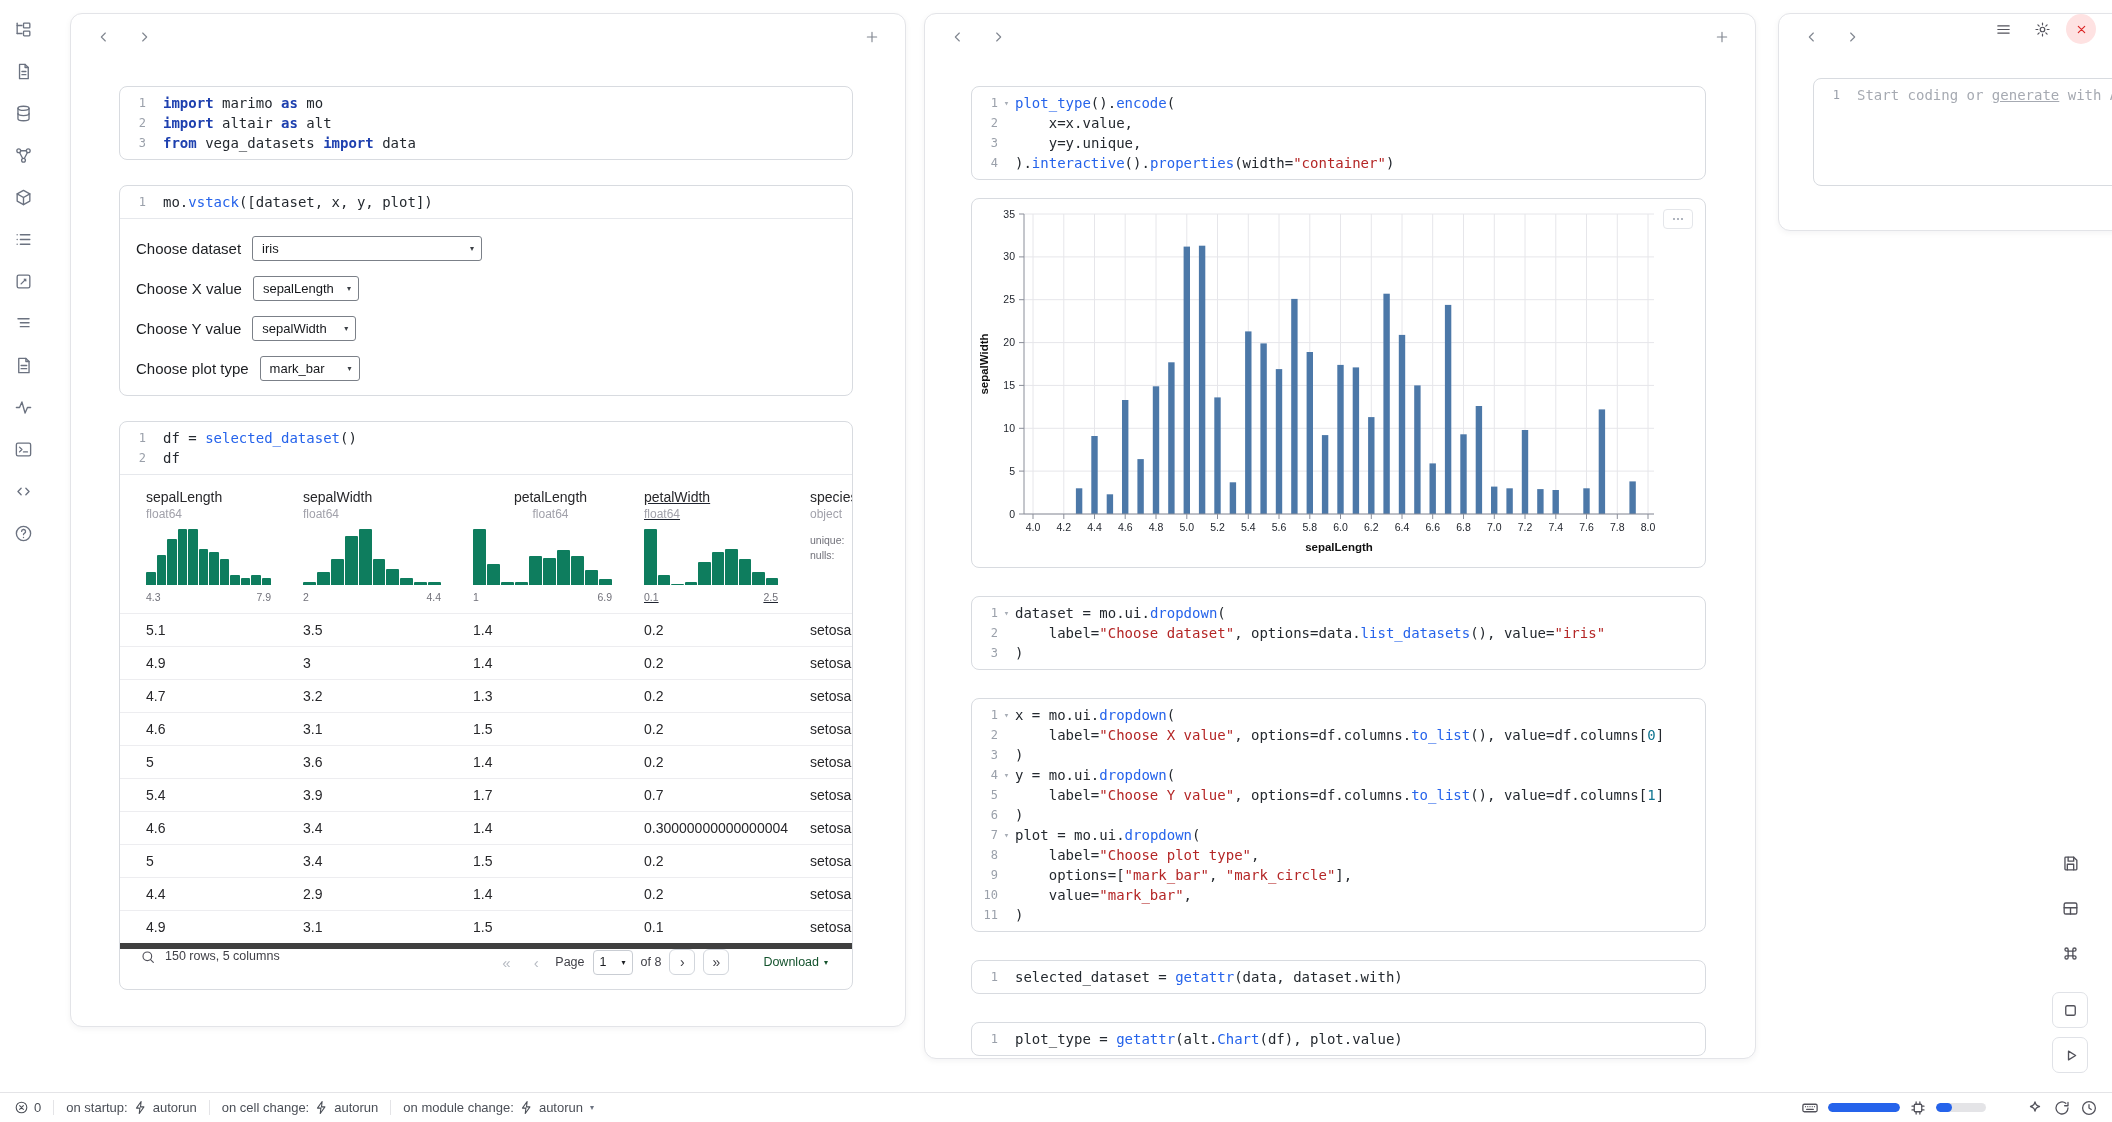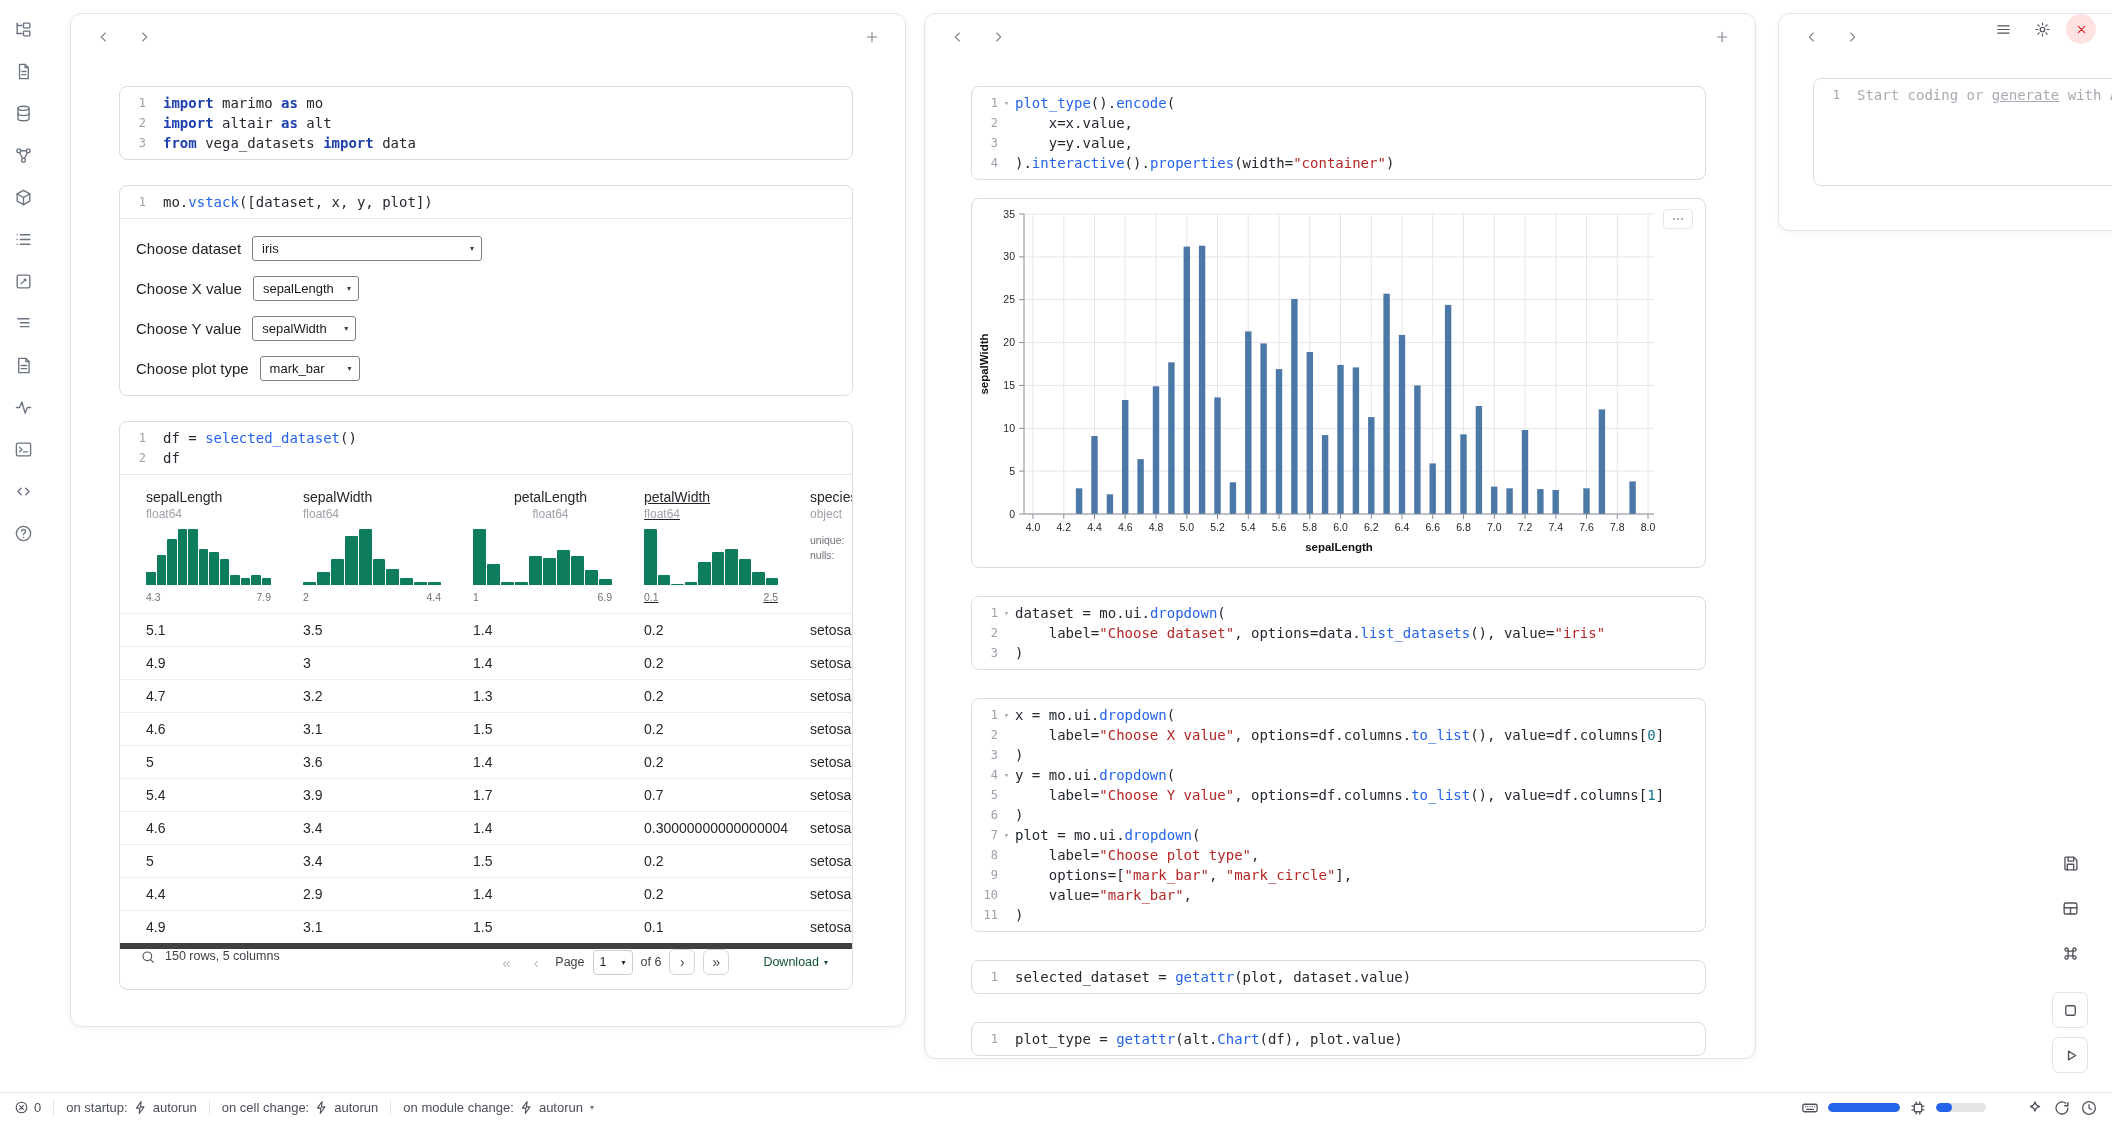--- a/index.html
+++ b/index.html
@@ -459,21 +459,21 @@
             </span>
           <span>150 rows, 5 columns</span>
           <span class="pgroup">
             <button class="pg ghost">«</button>
             <button class="pg ghost">‹</button>
             <span>Page</span>
             <span class="psel">
                 <span>1</span>
                 <span class="car">▾</span>
               </span>
-            <span>of 6</span>
+            <span>of 8</span>
             <button class="pg solid">›</button>
             <button class="pg solid">»</button>
             <span class="dl">
                 <span>Download</span>
                 <span class="car">▾</span>
               </span>
           </span>
         </div>
       </div>
     </div>
@@ -506,21 +506,21 @@
               <span class="ccode"><span class="tk-fn">plot_type</span><span class="tk-pl">().</span><span class="tk-fn">encode</span><span class="tk-pl">(</span></span>
             </div>
             <div class="cl">
               <span class="ln">2</span>
               <span class="fold"></span>
               <span class="ccode"><span class="tk-pl">    x</span><span class="tk-op">=</span><span class="tk-pl">x.value,</span></span>
             </div>
             <div class="cl">
               <span class="ln">3</span>
               <span class="fold"></span>
-              <span class="ccode"><span class="tk-pl">    y</span><span class="tk-op">=</span><span class="tk-pl">y.value,</span></span>
+              <span class="ccode"><span class="tk-pl">    y</span><span class="tk-op">=</span><span class="tk-pl">y.unique,</span></span>
             </div>
             <div class="cl">
               <span class="ln">4</span>
               <span class="fold"></span>
               <span class="ccode"><span class="tk-pl">).</span><span class="tk-fn">interactive</span><span class="tk-pl">().</span><span class="tk-fn">properties</span><span class="tk-pl">(width</span><span class="tk-op">=</span><span class="tk-st">"container"</span><span class="tk-pl">)</span></span>
             </div>
           </div>
       </div>
       <div class="cell chart-cell">
         <svg id="chart-svg" width="733" height="366">
@@ -735,21 +735,21 @@
               <span class="fold"></span>
               <span class="ccode"><span class="tk-pl">)</span></span>
             </div>
           </div>
       </div>
       <div class="cell">
         <div class="codebox">
             <div class="cl">
               <span class="ln">1</span>
               <span class="fold"></span>
-              <span class="ccode"><span class="tk-pl">selected_dataset </span><span class="tk-op">= </span><span class="tk-fn">getattr</span><span class="tk-pl">(plot, dataset.value)</span></span>
+              <span class="ccode"><span class="tk-pl">selected_dataset </span><span class="tk-op">= </span><span class="tk-fn">getattr</span><span class="tk-pl">(data, dataset.with)</span></span>
             </div>
           </div>
       </div>
       <div class="cell">
         <div class="codebox">
             <div class="cl">
               <span class="ln">1</span>
               <span class="fold"></span>
               <span class="ccode"><span class="tk-pl">plot_type </span><span class="tk-op">= </span><span class="tk-fn">getattr</span><span class="tk-pl">(alt.</span><span class="tk-fn">Chart</span><span class="tk-pl">(df), plot.value)</span></span>
             </div>

